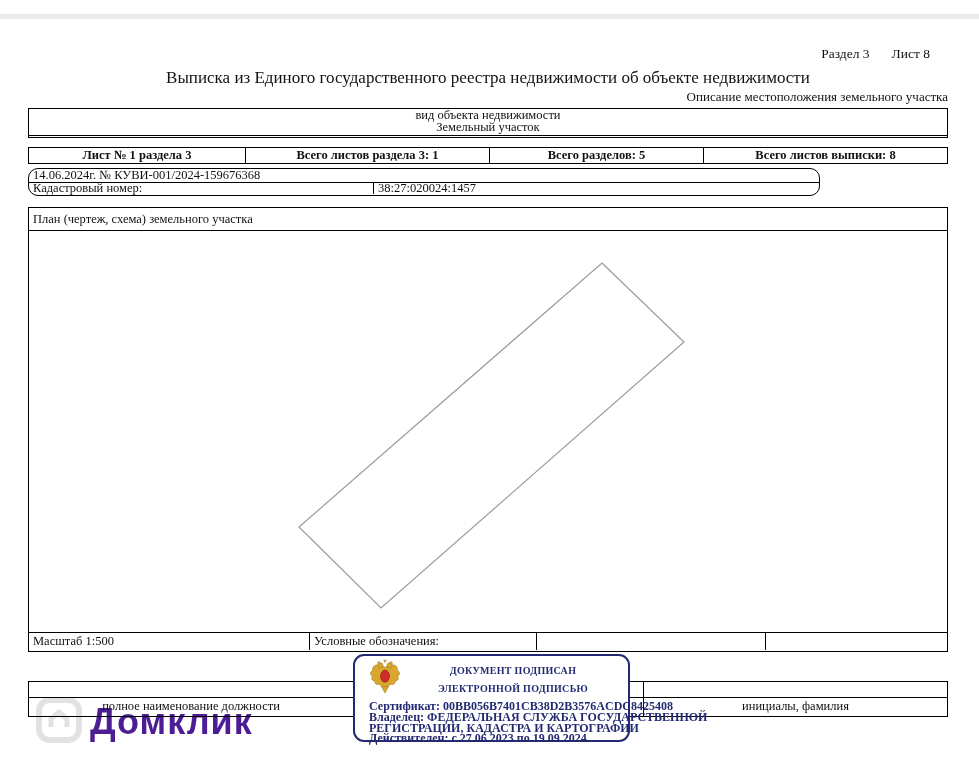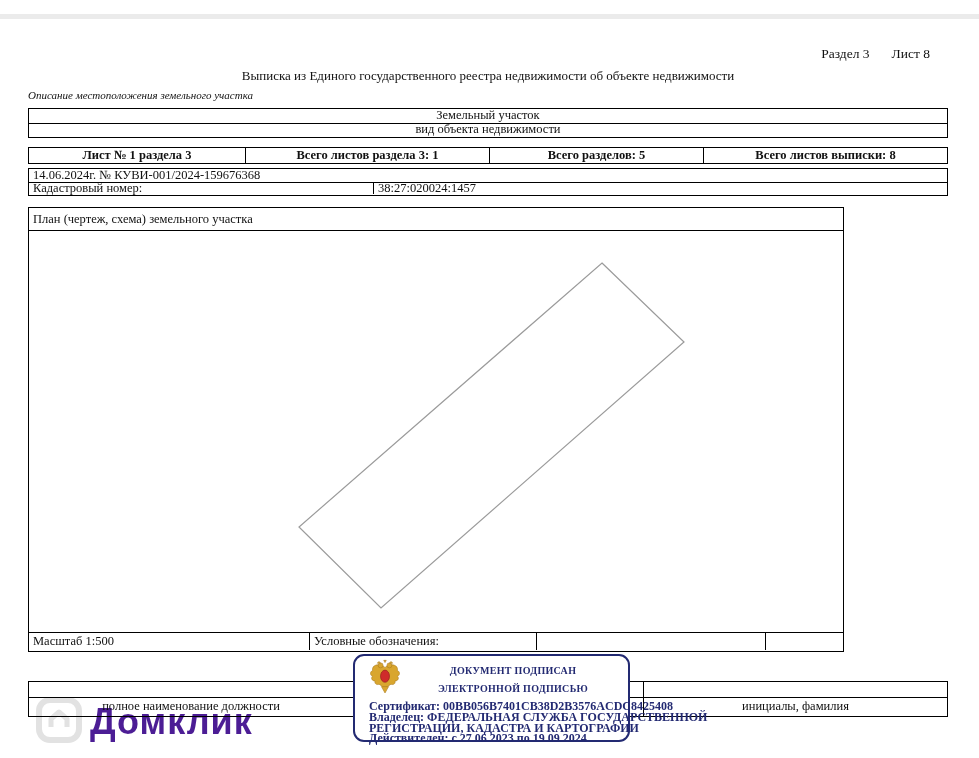--- a/index.html
+++ b/index.html
@@ -5,47 +5,47 @@
   html,body{margin:0;padding:0;}
   body{
     width:979px;height:758px;position:relative;overflow:hidden;
     background:#ffffff;
     font-family:"Liberation Serif","DejaVu Serif",serif;
     color:#111;
   }
   .abs{position:absolute;}
   .scanline{left:0;top:14px;width:979px;height:5px;background:#ebebeb;}
   .corner-head{top:46px;right:49px;font-size:13.5px;display:flex;gap:22px;}
-  .title1{left:28px;top:68px;width:920px;text-align:center;font-size:13px;}
-  .title2{left:28px;top:89px;width:920px;text-align:left;font-size:11px;font-style:italic;}
+  .title1{left:28px;top:68px;width:920px;text-align:center;font-size:17px;}
+  .title2{left:28px;top:89px;width:920px;text-align:right;font-size:13px;}
 
   .box{border:1.8px solid #000;box-sizing:border-box;background:transparent;}
   .cell{box-sizing:border-box;display:flex;align-items:center;font-size:12.5px;}
   .c-center{justify-content:center;text-align:center;}
   .c-left{justify-content:flex-start;padding-left:4px;}
 
   
   .objbox{left:28px;top:108px;width:920px;height:30px;}
   .objbox .r1{height:14.5px;border-bottom:1px solid #000;}
   .objbox .r2{height:12px;}
 
   
   .inforow{left:28px;top:147px;width:920px;height:17px;display:flex;}
   .inforow .cell{height:100%;font-weight:bold;}
   .inforow .cell + .cell{border-left:1.5px solid #000;}
 
   
-  .reqtable{left:28px;top:168px;width:920px;height:28px;}
+  .reqtable{left:28px;top:168px;width:792px;height:28px;border-radius:10px;}
   .reqtable .r1{height:13.5px;border-bottom:1px solid #000;}
   .reqtable .r2{height:11px;display:flex;}
   .reqtable .r2 .cad-label{width:345px;border-right:1px solid #000;}
   .reqtable .r2 .cad-value{flex:1;padding-left:4px;}
 
   
-  .planbox{left:28px;top:207px;width:816px;height:445px;}
+  .planbox{left:28px;top:207px;width:920px;height:445px;}
   .plan-title{height:23px;border-bottom:1.2px solid #000;}
   .plan-area{position:relative;height:401px;}
   .plan-area svg{position:absolute;left:0;top:0;}
   .scale-row{height:17px;border-top:1.2px solid #000;display:flex;}
   .scale-row .cell{height:100%;}
   .scale-row .sc1{width:232px;}
   .scale-row .sc2{width:227px;border-left:1.2px solid #000;margin-left:48px;}
   .scale-row .sc3{width:229px;border-left:1.2px solid #000;}
   .scale-row .sc4{flex:1;border-left:1.2px solid #000;}
 
@@ -88,22 +88,22 @@
 </div>
 
 <div class="abs corner-head">
   <span>Раздел 3</span>
   <span>Лист 8</span>
 </div>
 <div class="abs title1">Выписка из Единого государственного реестра недвижимости об объекте недвижимости</div>
 <div class="abs title2">Описание местоположения земельного участка</div>
 
 <div class="abs box objbox">
+  <div class="cell c-center r2">вид объекта недвижимости</div>
   <div class="cell c-center r1">Земельный участок</div>
-  <div class="cell c-center r2">вид объекта недвижимости</div>
 </div>
 
 <div class="abs box inforow">
   <div class="cell c-center" style="width:216px">Лист № 1 раздела 3</div>
   <div class="cell c-center" style="width:244px">Всего листов раздела 3: 1</div>
   <div class="cell c-center" style="width:214px">Всего разделов: 5</div>
   <div class="cell c-center" style="flex:1">Всего листов выписки: 8</div>
 </div>
 
 <div class="abs box reqtable">

